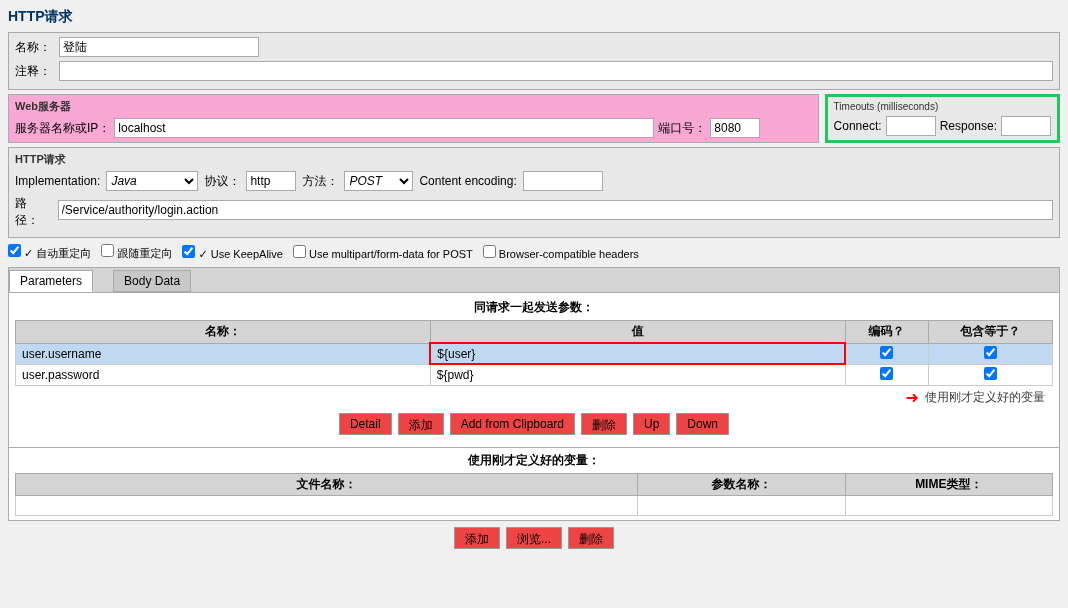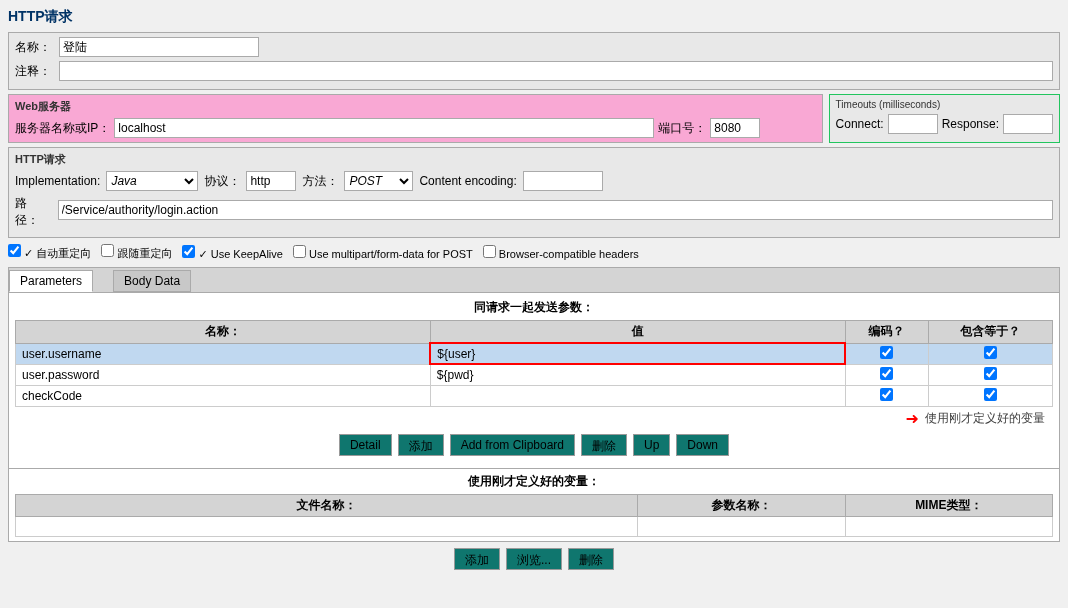--- a/index.html
+++ b/index.html
@@ -57,21 +57,21 @@
       font-size: 11px;
       color: #333;
       margin-bottom: 4px;
     }
     .web-server-row {
       display: flex;
       align-items: center;
       gap: 4px;
     }
     .timeouts-box {
-      border: 1px solid #22c55e;
+      border: 3px solid #22c55e;
       background: #e8e8e8;
       padding: 4px 6px;
       display: flex;
       flex-direction: column;
       min-width: 180px;
     }
     .timeouts-title {
       font-size: 10px;
       color: #333;
       margin-bottom: 4px;
@@ -169,21 +169,21 @@
     .red-border {
       border: 2px solid red !important;
     }
     .btn-row {
       display: flex;
       justify-content: center;
       gap: 6px;
       margin: 6px 0;
     }
     .btn {
-      background: #0f766e;
+      background: #ef4444;
       border: 1px solid #999;
       padding: 3px 10px;
       font-size: 12px;
       cursor: pointer;
       height: 22px;
     }
     .files-section {
       border-top: 1px solid #aaa;
       padding: 4px 6px;
     }
@@ -345,26 +345,20 @@
               <td class="value-cell red-border">${user}</td>
               <td style="text-align: center;"><input type="checkbox" checked="" style=""></td>
               <td style="text-align: center;"><input type="checkbox" checked="" style=""></td>
             </tr>
             <tr>
               <td>user.password</td>
               <td class="value-cell">${pwd}</td>
               <td style="text-align: center;"><input type="checkbox" checked="" style=""></td>
               <td style="text-align: center;"><input type="checkbox" checked="" style=""></td>
             </tr>
-            <tr>
-              <td>checkCode</td>
-              <td class="value-cell"></td>
-              <td style="text-align: center;"><input type="checkbox" checked="" style=""></td>
-              <td style="text-align: center;"><input type="checkbox" checked="" style=""></td>
-            </tr>
           </tbody>
       </table>
 
       <div style="text-align:right; color:red; font-size:12px; margin-top:2px; padding-right:8px; display:flex; align-items:center; justify-content:flex-end; gap:6px;">
         <span style="color:red; font-size:16px;">➜</span>
         <span style="color:#404040;">使用刚才定义好的变量</span>
       </div>
 
       <div class="btn-row">
         <button class="btn">Detail</button>

